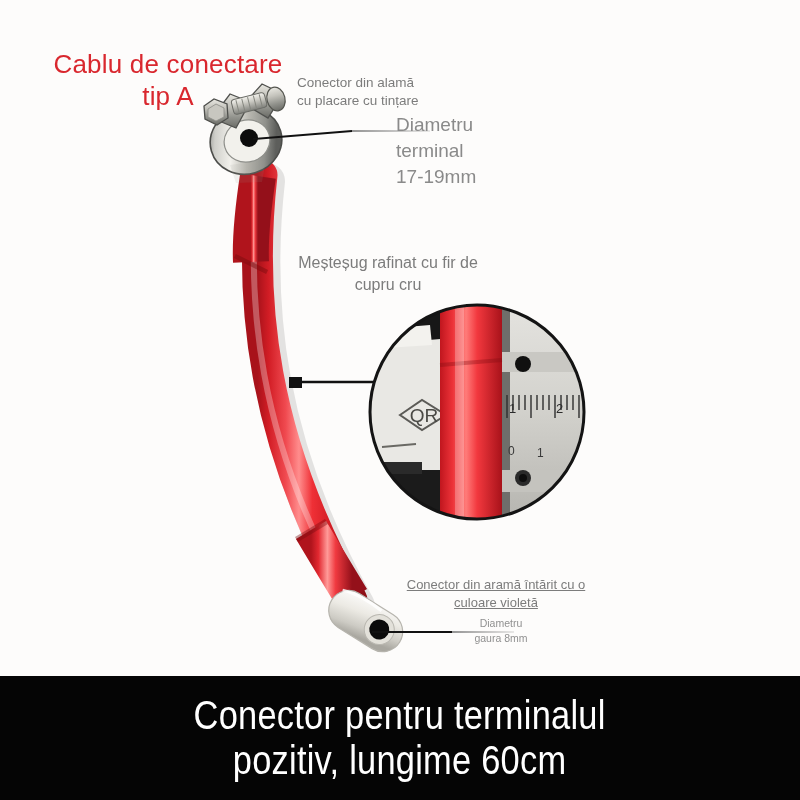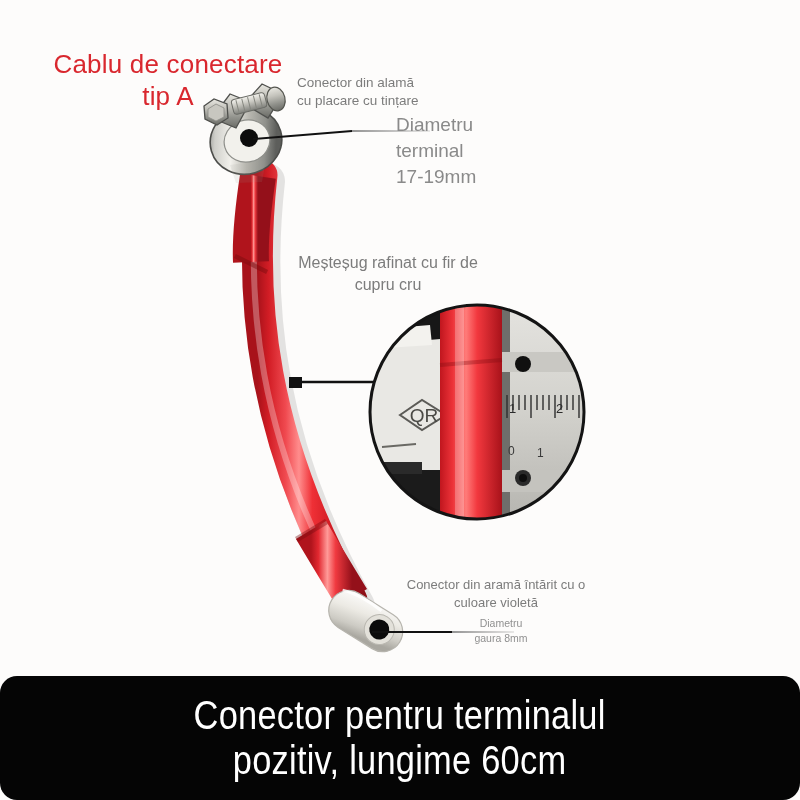--- a/index.html
+++ b/index.html
@@ -24,30 +24,30 @@
 
   
   .anno{
     position:absolute;color:#7c7c7c;
     white-space:pre-line;
     line-height:1.3;
   }
   .anno-brass{left:289px;top:74px;width:200px;font-size:13.5px;text-align:left;margin-left:8px;}
   .anno-termdia{left:396px;top:112px;width:180px;font-size:19px;line-height:1.36;text-align:left;color:#8a8a8a;}
   .anno-craft{left:283px;top:252px;width:210px;font-size:16px;text-align:center;line-height:1.38;}
-  .anno-ring{left:392px;top:576px;width:208px;font-size:13px;text-align:center;line-height:1.35;}
+  .anno-ring{left:392px;top:576px;width:208px;font-size:13px;text-align:center;line-height:1.35;text-decoration:underline;}
   .anno-holedia{left:446px;top:616px;width:110px;font-size:10.5px;text-align:center;line-height:1.4;color:#909090;}
   .leader-soft{position:absolute;height:2px;
     background:linear-gradient(90deg,rgba(130,130,130,.85),rgba(170,170,170,.25));}
 
   
   .caption-bar{
     position:absolute;left:0;top:676px;width:800px;height:124px;
     background:#050505;
-    display:flex;align-items:center;justify-content:center;border-radius:17px;
+    display:flex;align-items:center;justify-content:center;
   }
   .caption-text{
     color:#fff;
     font-size:40px;line-height:1.12;
     text-align:center;
     white-space:pre-line;
     font-family:"Liberation Sans Narrow","Liberation Sans",sans-serif;
     transform:scaleX(.86);
     letter-spacing:.3px;
   }

